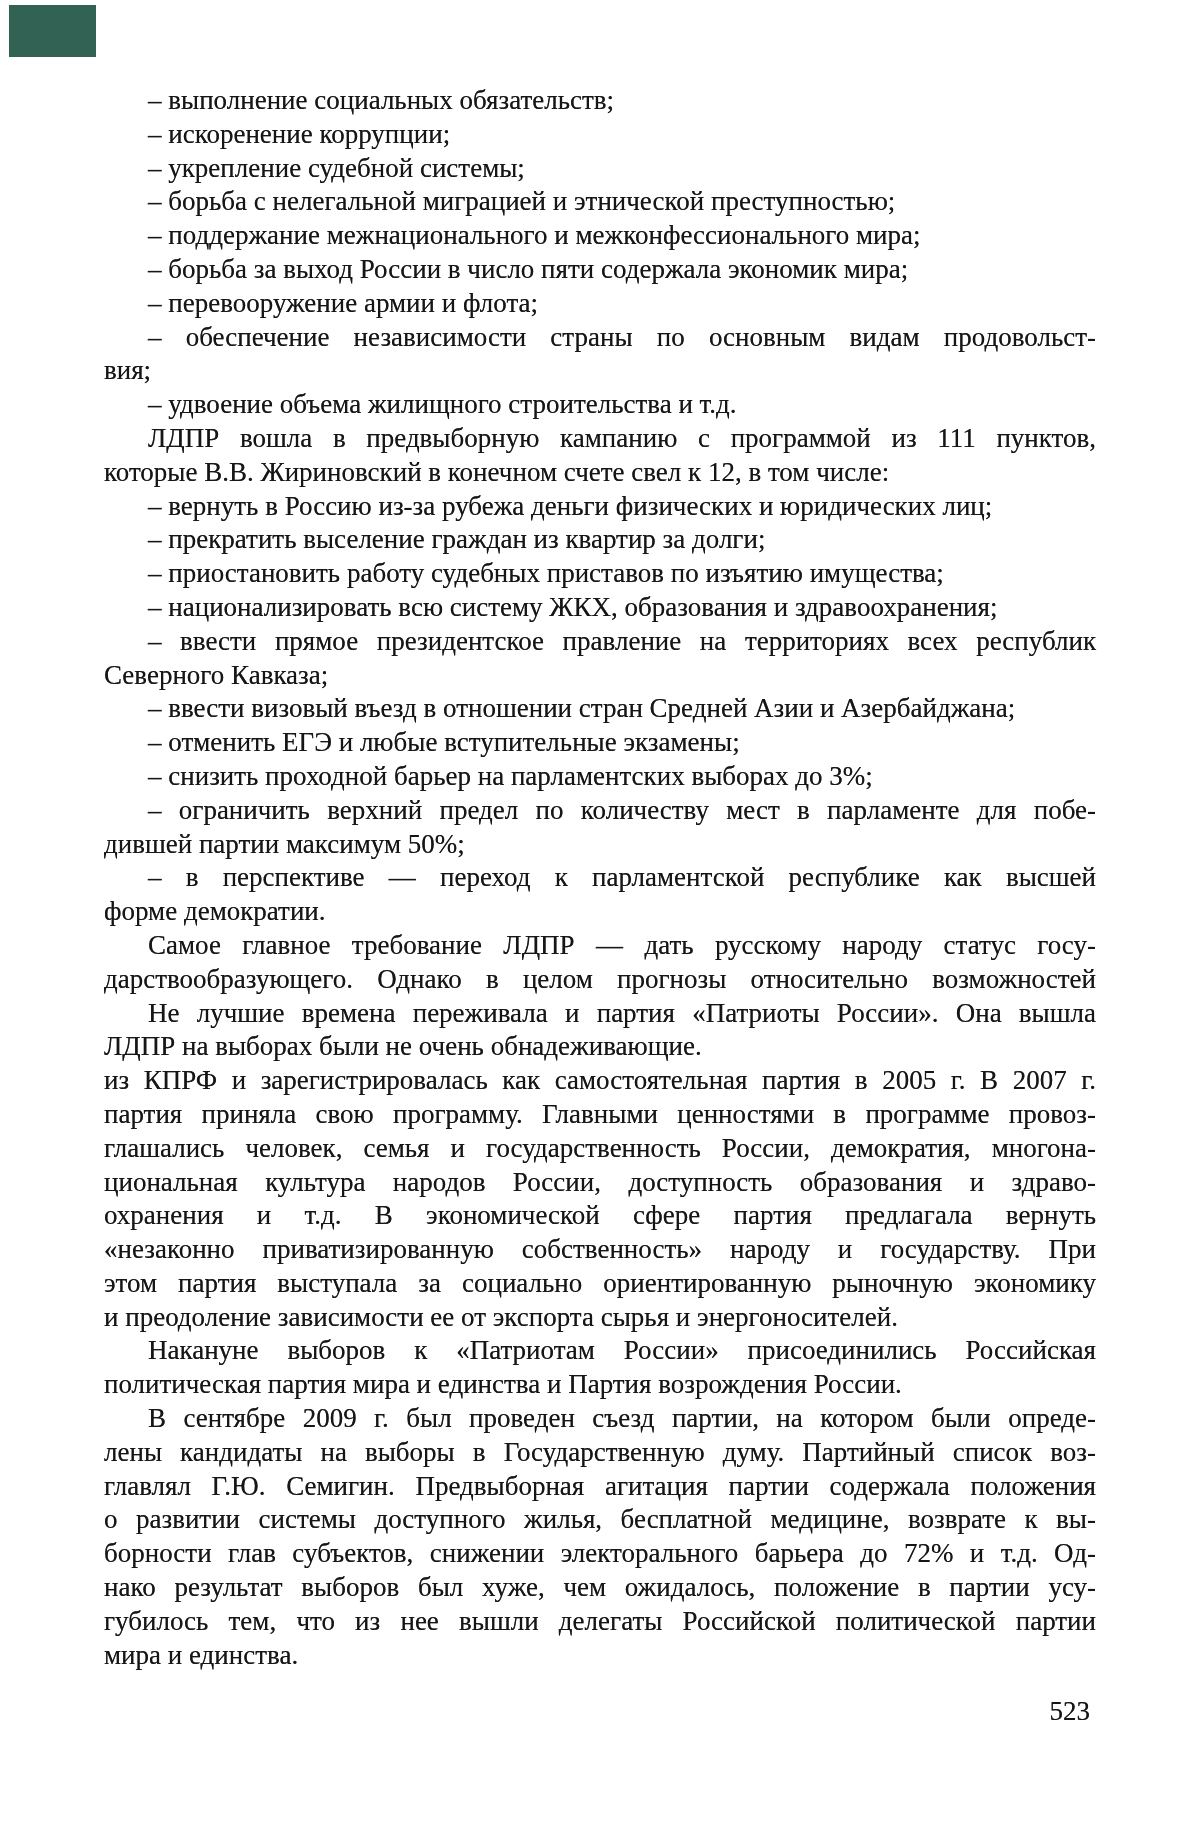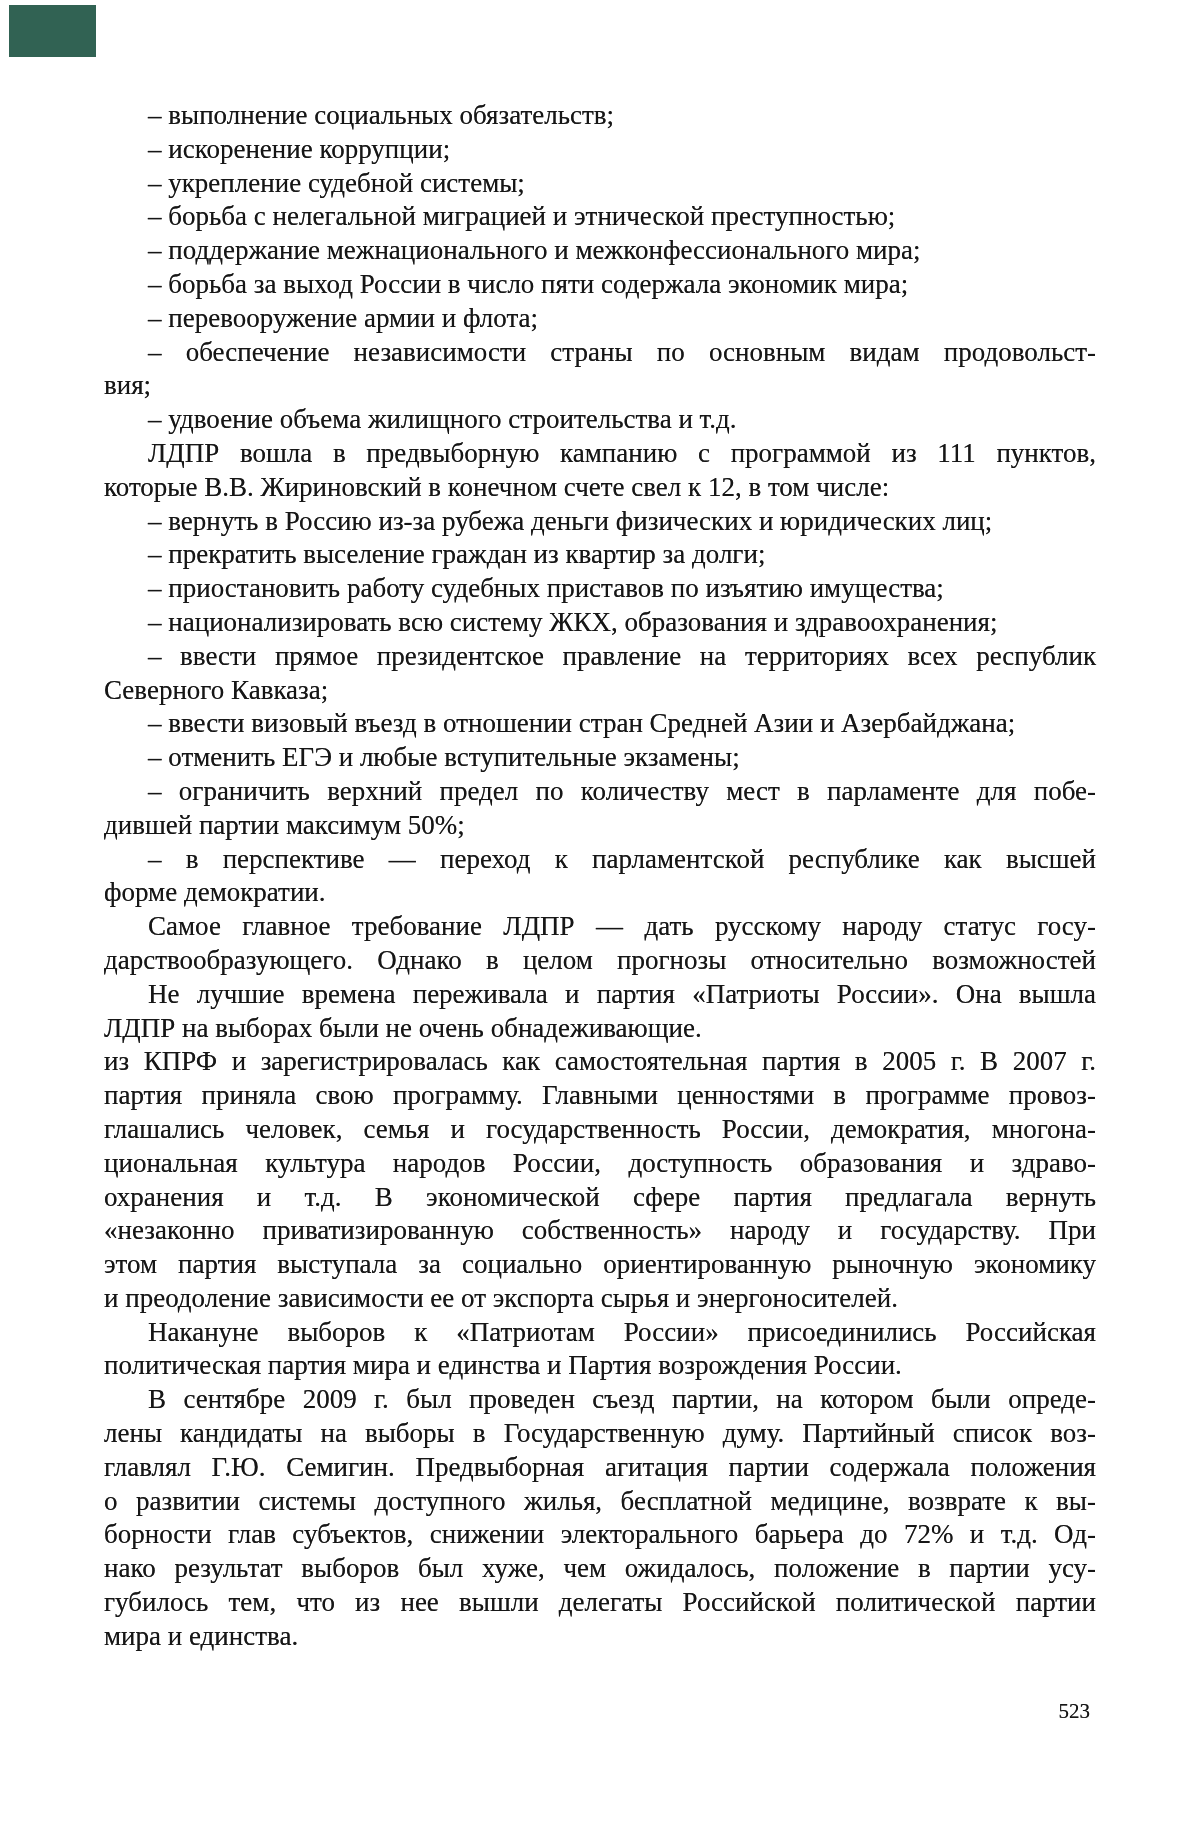--- a/index.html
+++ b/index.html
@@ -26,52 +26,53 @@
     text-shadow: 0 0 0.6px rgba(10,10,10,0.65);
   }
   .ln { height: 33.8px; }
   .ln.ind { padding-left: 44px; }
   .ln.jst { text-align: justify; text-align-last: justify; }
   .ln.nw  { text-align: left; white-space: nowrap; }
   .page-number {
     position: absolute;
     top: 1694px;
     right: 110px;
-    font-size: 21px;
+    font-size: 27px;
     line-height: 34px;
     color: #161616;
     text-shadow: 0 0 0.6px rgba(10,10,10,0.65);
   }
 </style>
 </head>
 <body style="background: rgb(255, 255, 255);">
 
 <div class="page">
   <div class="corner-artifact" style="background: rgb(49, 98, 83);"></div>
-  <div class="text-block" id="textBlock" style="color: rgb(22, 22, 22); margin-top: 15px;">
+  <div class="text-block" id="textBlock" style="color: rgb(22, 22, 22);">
       <div class="ln ind nw">– выполнение социальных обязательств;</div>
       <div class="ln ind nw">– искоренение коррупции;</div>
       <div class="ln ind nw">– укрепление судебной системы;</div>
       <div class="ln ind nw">– борьба с нелегальной миграцией и этнической преступностью;</div>
       <div class="ln ind nw">– поддержание межнационального и межконфессионального мира;</div>
       <div class="ln ind nw">– борьба за выход России в число пяти содержала экономик мира;</div>
       <div class="ln ind nw">– перевооружение армии и флота;</div>
       <div class="ln ind jst">– обеспечение независимости страны по основным видам продовольст-</div>
       <div class="ln nw">вия;</div>
       <div class="ln ind nw">– удвоение объема жилищного строительства и т.д.</div>
       <div class="ln ind jst">ЛДПР вошла в предвыборную кампанию с программой из 111 пунктов,</div>
       <div class="ln nw">которые В.В. Жириновский в конечном счете свел к 12, в том числе:</div>
       <div class="ln ind nw">– вернуть в Россию из-за рубежа деньги физических и юридических лиц;</div>
       <div class="ln ind nw">– прекратить выселение граждан из квартир за долги;</div>
       <div class="ln ind nw">– приостановить работу судебных приставов по изъятию имущества;</div>
       <div class="ln ind nw">– национализировать всю систему ЖКХ, образования и здравоохранения;</div>
       <div class="ln ind jst">– ввести прямое президентское правление на территориях всех республик</div>
       <div class="ln nw">Северного Кавказа;</div>
       <div class="ln ind nw">– ввести визовый въезд в отношении стран Средней Азии и Азербайджана;</div>
       <div class="ln ind nw">– отменить ЕГЭ и любые вступительные экзамены;</div>
+      <div class="ln ind nw">– снизить проходной барьер на парламентских выборах до 3%;</div>
       <div class="ln ind jst">– ограничить верхний предел по количеству мест в парламенте для побе-</div>
       <div class="ln nw">дившей партии максимум 50%;</div>
       <div class="ln ind jst">– в перспективе — переход к парламентской республике как высшей</div>
       <div class="ln nw">форме демократии.</div>
       <div class="ln ind jst">Самое главное требование ЛДПР — дать русскому народу статус госу-</div>
       <div class="ln jst">дарствообразующего. Однако в целом прогнозы относительно возможностей</div>
       <div class="ln ind jst">Не лучшие времена переживала и партия «Патриоты России». Она вышла</div>
       <div class="ln nw">ЛДПР на выборах были не очень обнадеживающие.</div>
       <div class="ln jst">из КПРФ и зарегистрировалась как самостоятельная партия в 2005 г. В 2007 г.</div>
       <div class="ln jst">партия приняла свою программу. Главными ценностями в программе провоз-</div>

